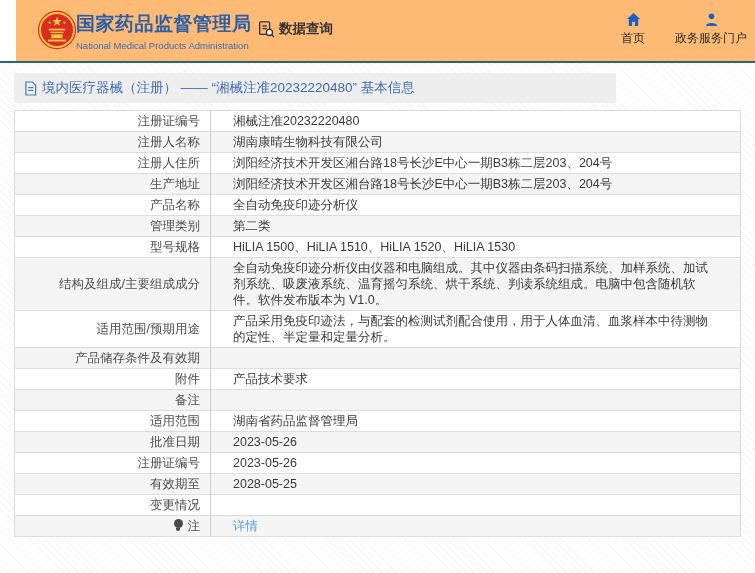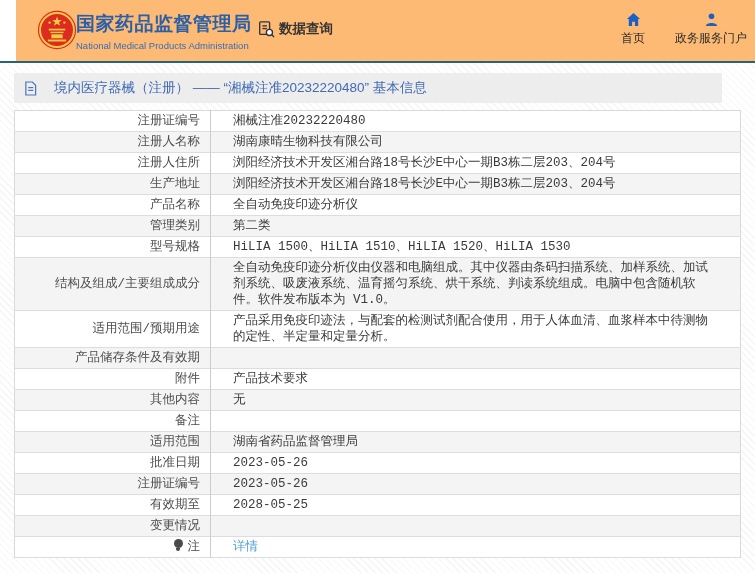--- a/index.html
+++ b/index.html
@@ -28,30 +28,29 @@
   
   .content-bg {
     position:absolute; top:63px; left:0; width:755px; height:510px;
     background:#fff;
     background-image:repeating-linear-gradient(45deg, rgba(120,120,120,0.07) 0 1px, transparent 1px 5px);
     z-index:1;
   }
 
   
   .breadcrumb {
-    position:absolute; top:73px; left:14px; width:708px; height:30px;
+    position:absolute; top:73px; left:14px; width:602px; height:30px;
     background:#ededed; display:flex; align-items:center; padding:0 10px;
     z-index:2;
-    gap:12px;
   }
   .breadcrumb-text { font-size:13.5px; color:#3f6ab5; margin-left:5px; white-space:nowrap; }
 
   
   .table-wrap { position:absolute; top:110px; left:14px; width:727px; z-index:2; }
-  table { border-collapse:collapse; width:100%; background:#fff; border:1px solid #d9d9d9; table-layout:fixed;font-family:Liberation Mono, monospace; }
+  table { border-collapse:collapse; width:100%; background:#fff; border:1px solid #d9d9d9; table-layout:fixed; }
   tr { border-bottom:1px solid #dddddd; }
   tr:nth-child(even) { background:#f4f4f4; }
   th {
     width:196px; text-align:right; font-weight:normal;
     padding:2px 10px; font-size:12.5px; color:#4d4d4d;
     border-right:1px solid #cccccc; line-height:16px; height:20px;
     vertical-align:middle; white-space:nowrap;
   }
   td {
     padding:2px 22px; font-size:12.5px; color:#3a3a3a;
@@ -189,24 +188,20 @@
   <tr>
     <th><span class="row-label-text">产品储存条件及有效期</span></th>
     <td><span class="row-value-text"></span></td>
   </tr>
 
   <tr>
     <th><span class="row-label-text">附件</span></th>
     <td><span class="row-value-text">产品技术要求</span></td>
   </tr>
 
-  <tr>
-    <th><span class="row-label-text">其他内容</span></th>
-    <td><span class="row-value-text">无</span></td>
-  </tr>
 
   <tr>
     <th><span class="row-label-text">备注</span></th>
     <td><span class="row-value-text"></span></td>
   </tr>
 
   <tr>
     <th><span class="row-label-text">适用范围</span></th>
     <td><span class="row-value-text">湖南省药品监督管理局</span></td>
   </tr>

